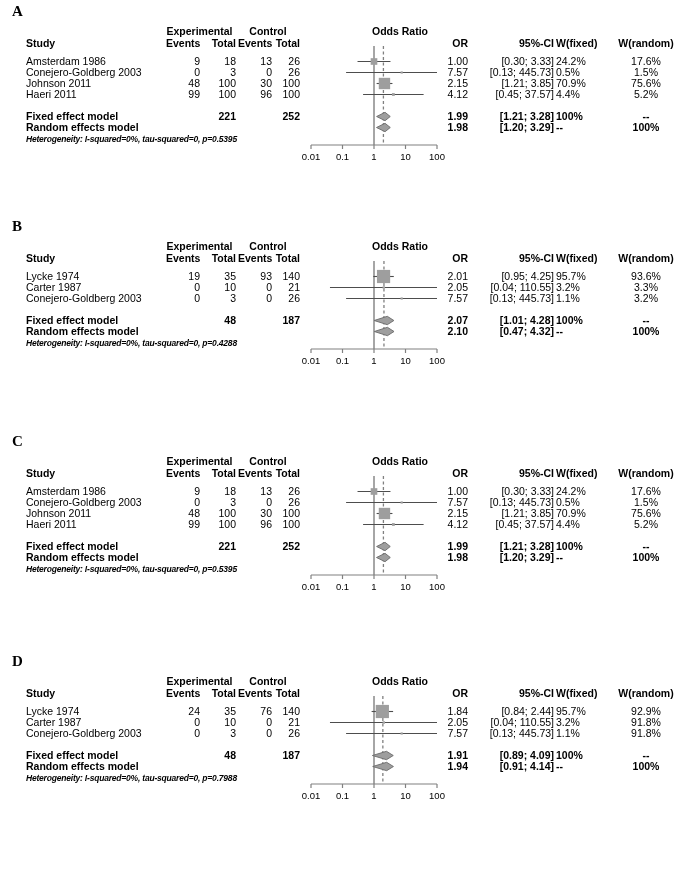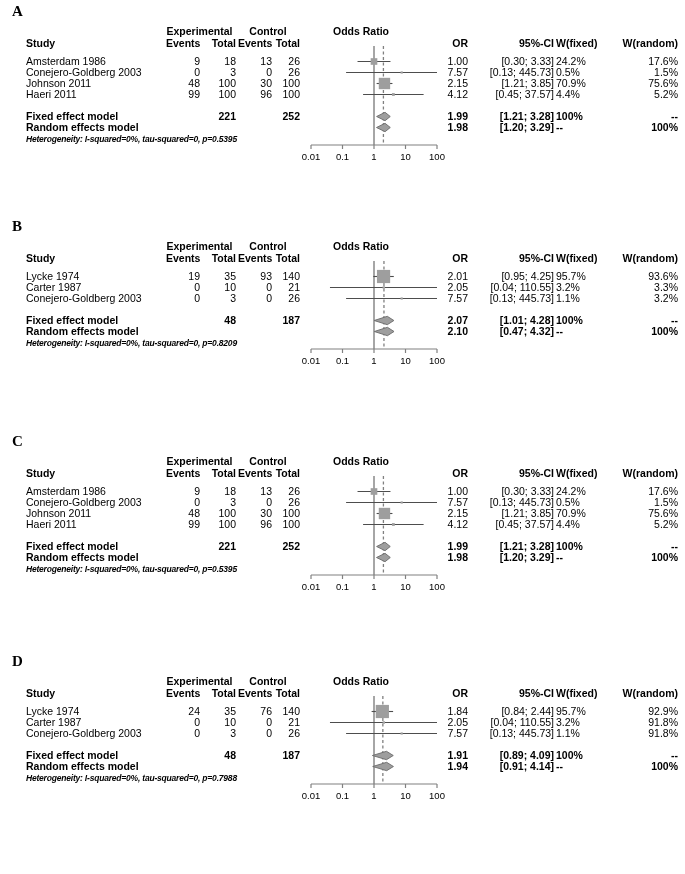--- a/index.html
+++ b/index.html
@@ -12,25 +12,25 @@
   .row{position:absolute;left:0;width:576px;height:11px;line-height:11px;font-size:10.5px;white-space:nowrap;}
   .row.bold{font-weight:bold;}
   .c-study{position:absolute;left:26px;text-align:left;}
   .c-ee{position:absolute;left:166px;width:34px;text-align:right;}
   .c-et{position:absolute;left:202px;width:34px;text-align:right;}
   .c-ce{position:absolute;left:238px;width:34px;text-align:right;}
   .c-ct{position:absolute;left:266px;width:34px;text-align:right;}
   .c-or{position:absolute;left:432px;width:36px;text-align:right;}
   .c-ci{position:absolute;left:472px;width:82px;text-align:right;}
   .c-wf{position:absolute;left:556px;width:54px;text-align:left;}
-  .c-wr{position:absolute;left:614px;width:64px;text-align:right;}
+  .c-wr{position:absolute;left:614px;width:64px;text-align:center;}
   .hdr1{position:absolute;font-size:10.5px;font-weight:bold;line-height:11px;white-space:nowrap;}
   .het{position:absolute;left:26px;font-size:8.5px;font-style:italic;font-weight:bold;
        line-height:10px;white-space:nowrap;letter-spacing:-0.2px;}
-  .ortitle{position:absolute;font-size:10.5px;font-weight:bold;line-height:11px;}
+  .ortitle{position:absolute;font-size:10.5px;font-weight:bold;line-height:11px;margin-left:39px;}
   
   .plot{position:absolute;left:0;top:0;width:685px;height:215px;pointer-events:none;}
   .ticklab{position:absolute;font-size:9.5px;line-height:10px;text-align:center;white-space:nowrap;}
 </style>
 </head>
 <body>
 
 <div id="figure-root">
     <div class="panel" style="top: 0px;">
       <div class="plabel" style="top: 4px;">A</div>
@@ -205,21 +205,21 @@
       </div>
       <div class="row bold" style="top: 111px;">
         <span class="c-study">Random effects model</span>
         <span class="c-et"></span>
         <span class="c-ct"></span>
         <span class="c-or">2.10</span>
         <span class="c-ci">[0.47;   4.32]</span>
         <span class="c-wf">--</span>
         <span class="c-wr">100%</span>
       </div>
-      <div class="het" style="top: 123px;">Heterogeneity: I-squared=0%, tau-squared=0, p=0.8209</div>
+      <div class="het" style="top: 123px;">Heterogeneity: I-squared=0%, tau-squared=0, p=0.4288</div>
       <svg class="plot" width="685" height="215" viewBox="0 0 685 215">
         <line x1="374" y1="46" x2="374" y2="134" stroke="#808080" stroke-width="1.4"></line>
         <line x1="383.95306588189294" y1="46" x2="383.95306588189294" y2="134" stroke="#808080" stroke-width="1.3" stroke-dasharray="3,2.5"></line>
         <g>
           <line x1="373.2982935665987" y1="61.5" x2="393.79425129658483" y2="61.5" stroke="#4d4d4d" stroke-width="1.1"></line>
           <rect x="376.94739537399175" y="54.89671956524638" width="13.206560869507248" height="13.206560869507248" fill="#9e9e9e"></rect>
         </g>
         <g>
           <line x1="329.96488972683085" y1="72.5" x2="437" y2="72.5" stroke="#4d4d4d" stroke-width="1.1"></line>
           <rect x="382.6127699154064" y="71.29252329215011" width="2.414953415699773" height="2.414953415699773" fill="#9e9e9e"></rect>

